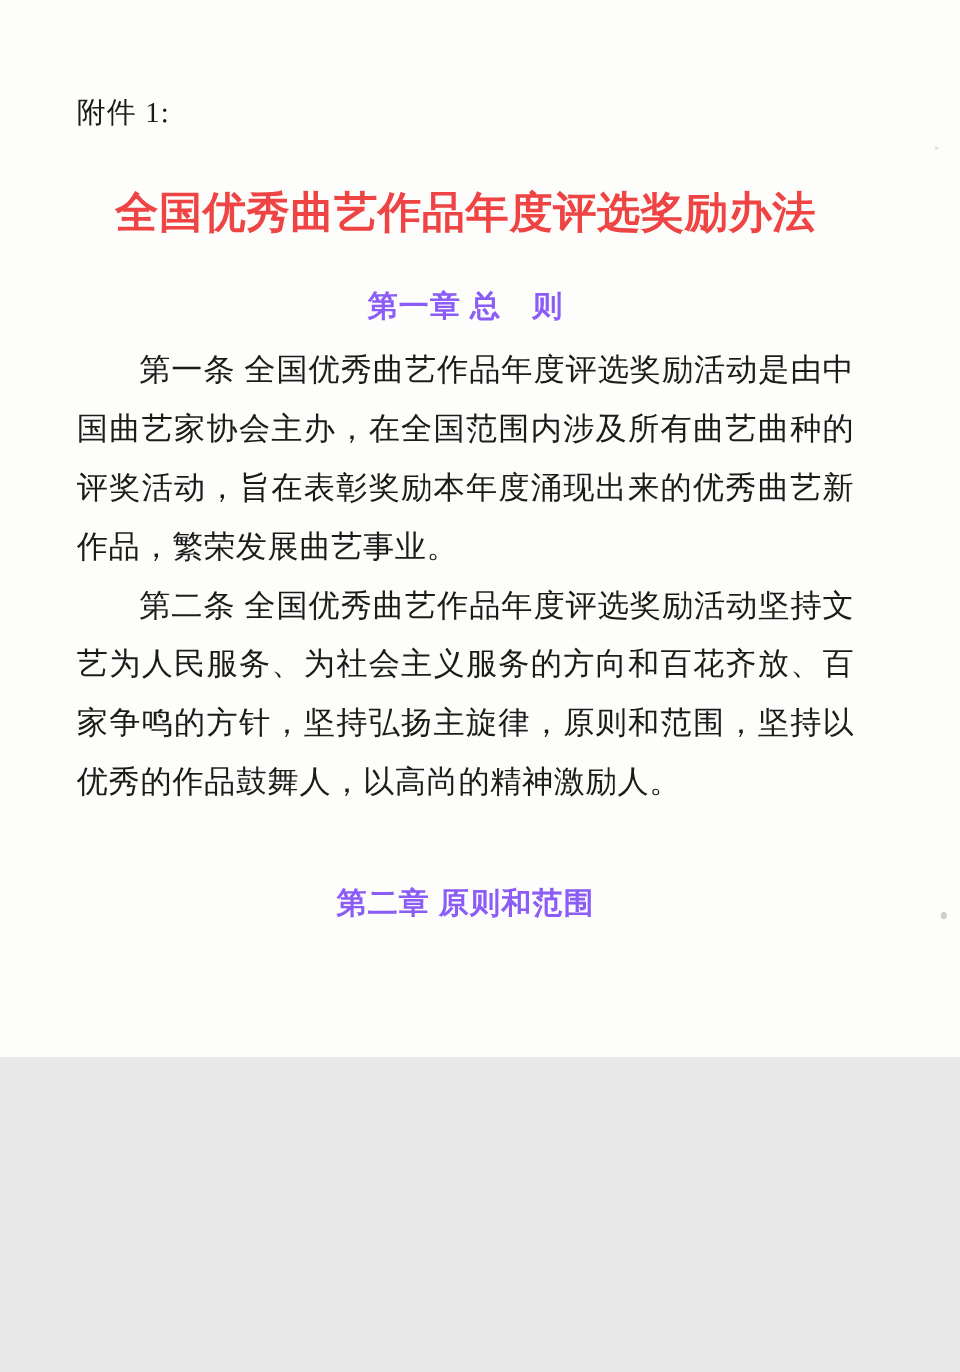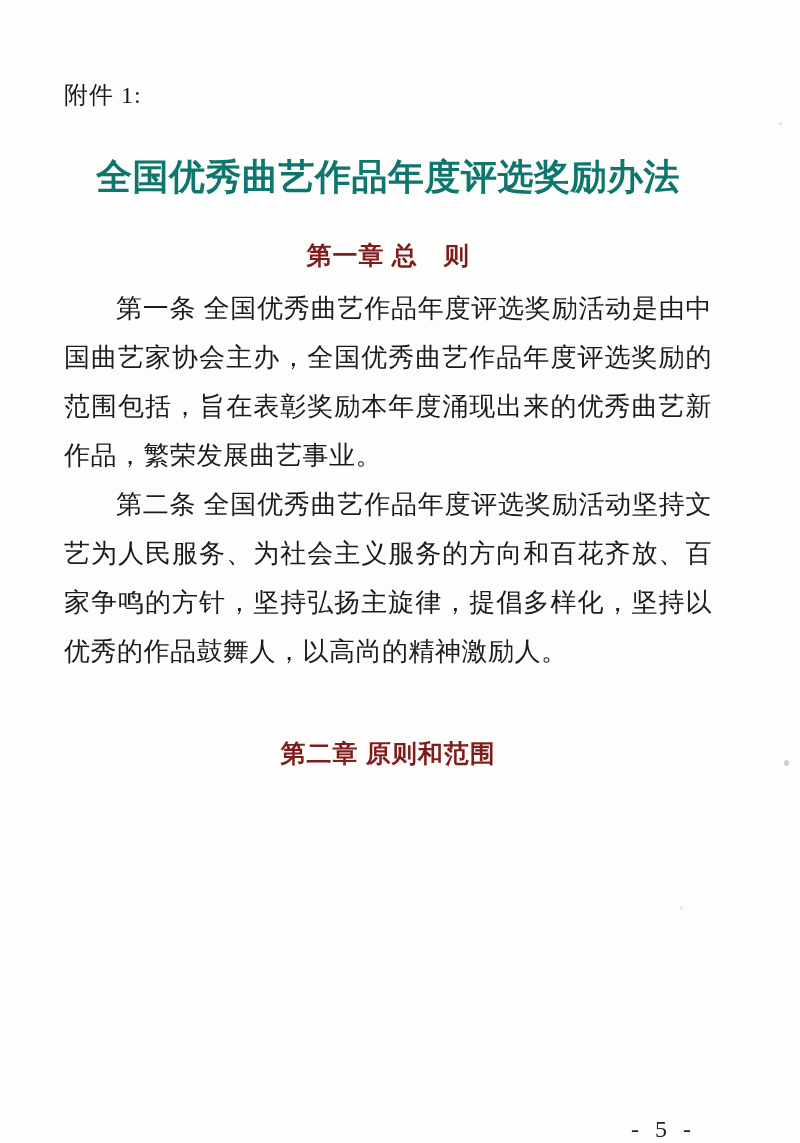--- a/index.html
+++ b/index.html
@@ -3,21 +3,21 @@
 <meta charset="utf-8">
 <style>
   html, body {
     margin: 0;
     padding: 0;
     background: #e8e8e8;
   }
   .page {
     position: relative;
     width: 800px;
-    height: 1143px;
+    height: 881px;
     margin: 0 auto;
     background: #fdfdfc;
     overflow: hidden;
     font-family: "Liberation Serif", "DejaVu Serif", serif;
     color: #1d1b1a;
   }
   .content {
     padding: 80px 88px 0 64px;
   }
   .attachment-label {
@@ -25,30 +25,30 @@
     line-height: 30px;
     letter-spacing: 1px;
   }
   .doc-title {
     margin: 44px 0 0 0;
     font-size: 36px;
     font-weight: bold;
     line-height: 46px;
     text-align: center;
     letter-spacing: 0.5px;
-    color: #0f766e;
+    color: #ef4444;
   }
   .chapter-heading {
     margin: 40px 0 0 0;
     font-size: 25px;
     font-weight: bold;
     line-height: 32px;
     text-align: center;
     letter-spacing: 1px;
-    color: #7f1d1d;
+    color: #8b5cf6;
   }
   .chapter-heading.second {
     margin-top: 62px;
     font-family: Liberation Serif, serif;
   }
   .body-para {
     margin: 0;
     font-size: 26px;
     line-height: 49px;
     text-align: justify;
@@ -80,23 +80,23 @@
 <body>
 
 <div class="page">
   <div class="content">
     <div class="attachment-label">附件 1:</div>
 
     <h1 class="doc-title">全国优秀曲艺作品年度评选奖励办法</h1>
 
     <h2 class="chapter-heading">第一章 总　则</h2>
 
-    <p class="body-para first-after-heading">第一条 全国优秀曲艺作品年度评选奖励活动是由中国曲艺家协会主办，全国优秀曲艺作品年度评选奖励的范围包括，旨在表彰奖励本年度涌现出来的优秀曲艺新作品，繁荣发展曲艺事业。</p>
+    <p class="body-para first-after-heading">第一条 全国优秀曲艺作品年度评选奖励活动是由中国曲艺家协会主办，在全国范围内涉及所有曲艺曲种的评奖活动，旨在表彰奖励本年度涌现出来的优秀曲艺新作品，繁荣发展曲艺事业。</p>
 
-    <p class="body-para">第二条 全国优秀曲艺作品年度评选奖励活动坚持文艺为人民服务、为社会主义服务的方向和百花齐放、百家争鸣的方针，坚持弘扬主旋律，提倡多样化，坚持以优秀的作品鼓舞人，以高尚的精神激励人。</p>
+    <p class="body-para">第二条 全国优秀曲艺作品年度评选奖励活动坚持文艺为人民服务、为社会主义服务的方向和百花齐放、百家争鸣的方针，坚持弘扬主旋律，原则和范围，坚持以优秀的作品鼓舞人，以高尚的精神激励人。</p>
 
     <h2 class="chapter-heading second">第二章 原则和范围</h2>
 
 
   </div>
 
   <div class="page-number">- 5 -</div>
 
   <div class="speck speck-a"></div>
   <div class="speck speck-b"></div>

